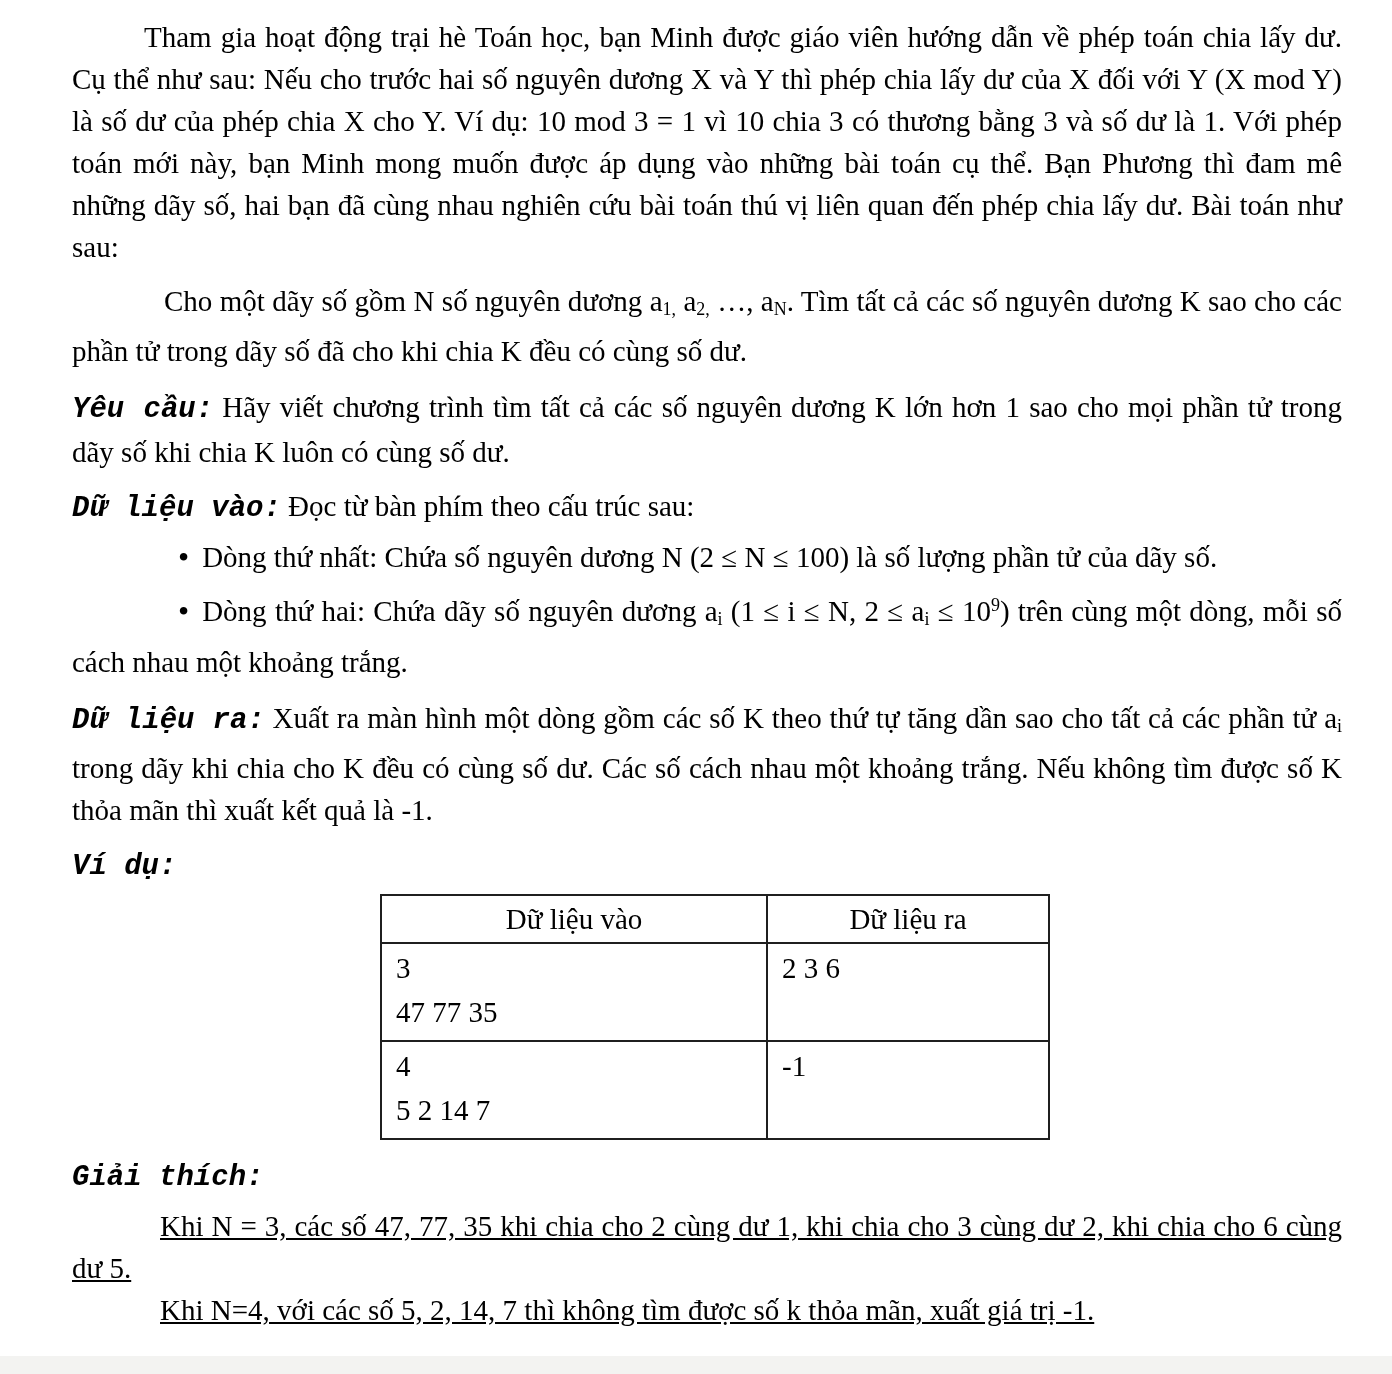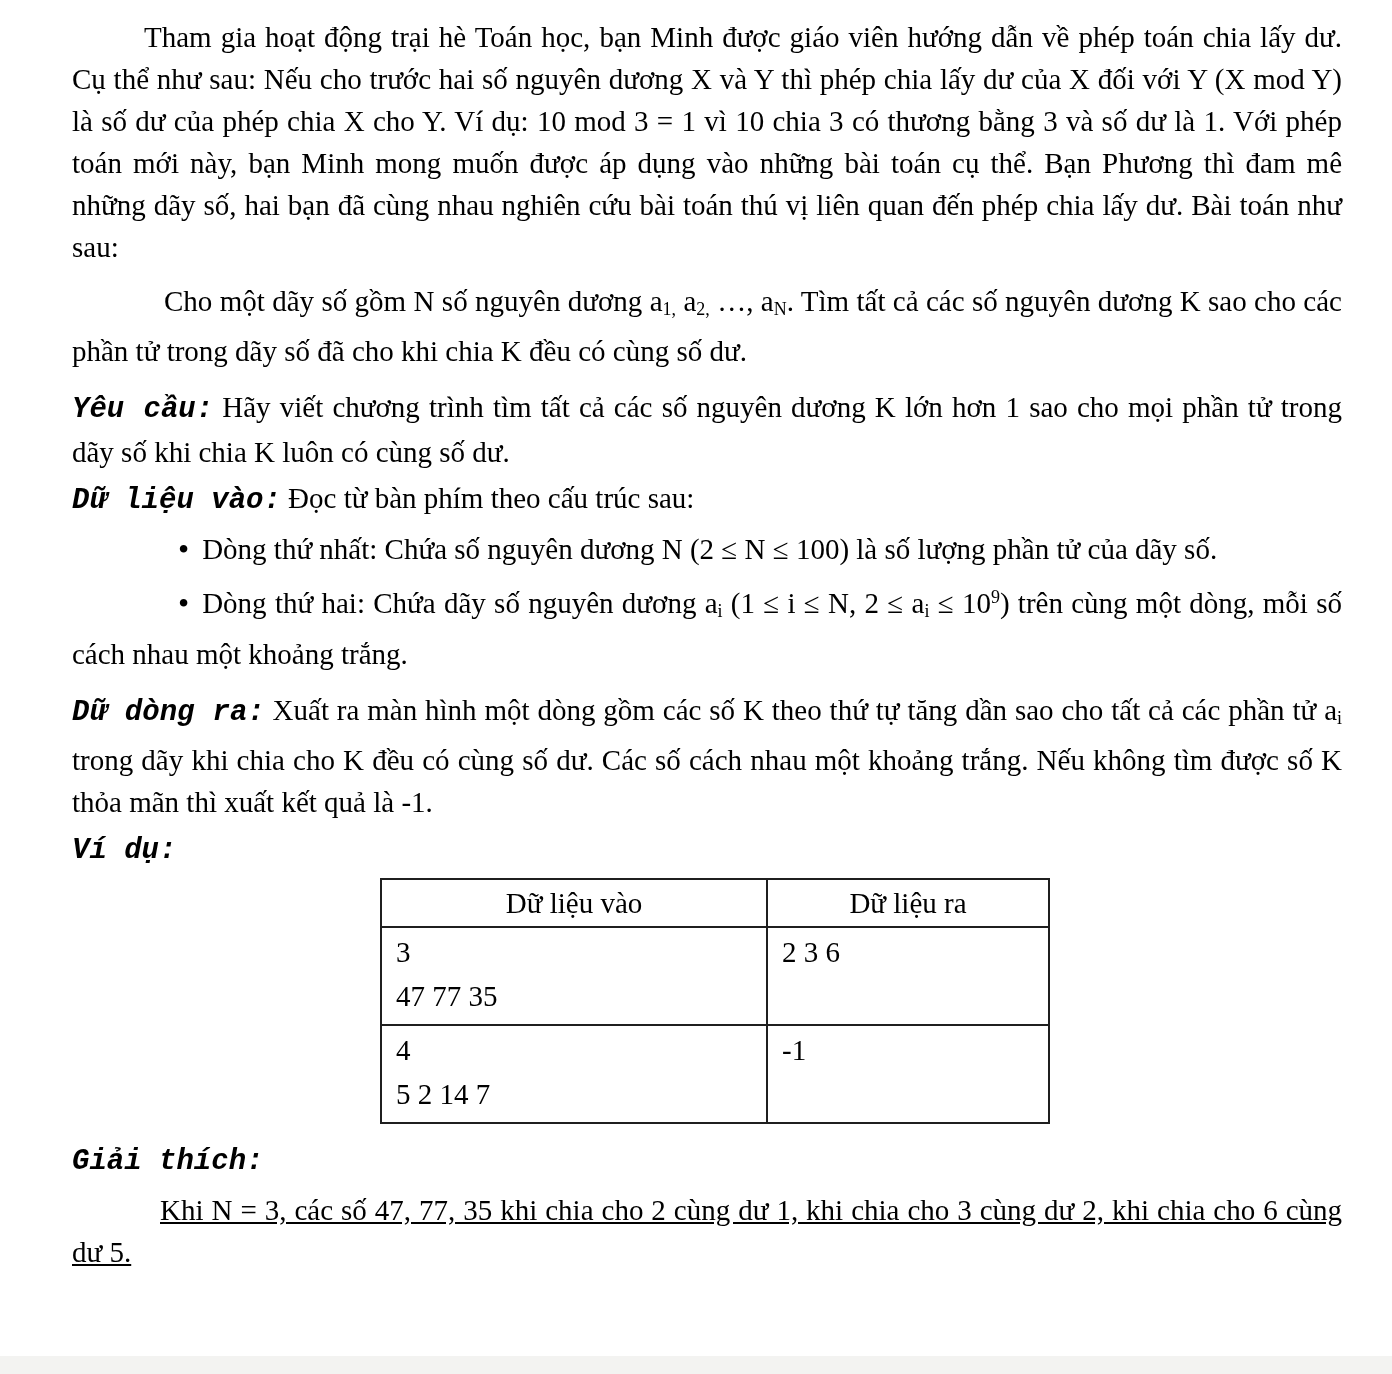--- a/index.html
+++ b/index.html
@@ -16,21 +16,21 @@
   .page {
     padding: 16px 50px 0 72px;
     width: 100%;
   }
   .para { text-align: justify; }
   .indent-1 { text-indent: 72px; }
   .indent-2 { text-indent: 92px; margin-top: 12px; }
   .indent-3 { text-indent: 88px; text-decoration: underline; }
   .mt-sm { margin-top: 6px; }
   .mt-md { margin-top: 14px; }
-  .mt-lg { margin-top: 4px; }
+  .mt-lg { margin-top: 12px; }
   .bi { font-weight: bold; font-style: italic; font-family: Liberation Mono, monospace; }
   .bullet { text-indent: 52px; margin-top: 6px; }
   .bullet-glyph {
     display: inline-block;
     margin-right: 16px;
     transform: scale(1.1);
   }
   .run-sub { font-size: 0.62em; vertical-align: -0.25em; }
   .run-sup { font-size: 0.62em; vertical-align: 0.55em; }
   table.example {
@@ -73,21 +73,21 @@
   <p class="para indent-2"><span>Cho một dãy số gồm N số nguyên dương  a</span><span class="run-sub">1,</span><span> a</span><span class="run-sub">2,</span><span> …, a</span><span class="run-sub">N</span><span>. Tìm tất cả các số nguyên dương K sao cho các phần tử trong dãy số đã cho khi chia K đều có cùng số dư.</span></p>
 
   <p class="para mt-md"><span class="bi">Yêu cầu:</span><span> Hãy viết chương trình tìm tất cả các số nguyên dương K lớn hơn 1 sao cho mọi phần tử trong dãy số khi chia K luôn có cùng số dư.</span></p>
 
   <p class="para mt-lg"><span class="bi">Dữ liệu vào:</span><span> Đọc từ bàn phím theo cấu trúc sau:</span></p>
 
   <p class="para bullet mt-md"><span class="bullet-glyph">•</span><span>Dòng thứ nhất: Chứa số nguyên dương N (2 ≤ N ≤ 100) là số lượng phần tử của dãy số.</span></p>
 
   <p class="para bullet"><span class="bullet-glyph">•</span><span><span>Dòng thứ hai: Chứa dãy số nguyên dương a</span><span class="run-sub">i</span><span> (1 ≤ i ≤ N, 2 ≤ a</span><span class="run-sub">i</span><span> ≤ 10</span><span class="run-sup">9</span><span>) trên cùng một dòng, mỗi số cách nhau một khoảng trắng.</span></span></p>
 
-  <p class="para mt-md"><span class="bi">Dữ dòng ra:</span><span><span> Xuất ra màn hình một dòng gồm các số K theo thứ tự tăng dần sao cho tất cả các phần tử a</span><span class="run-sub">i</span><span> trong dãy khi chia cho K đều có cùng số dư. Các số cách nhau một khoảng trắng. Nếu không tìm được số K thỏa mãn thì xuất kết quả là -1.</span></span></p>
+  <p class="para mt-md"><span class="bi">Dữ liệu ra:</span><span><span> Xuất ra màn hình một dòng gồm các số K theo thứ tự tăng dần sao cho tất cả các phần tử a</span><span class="run-sub">i</span><span> trong dãy khi chia cho K đều có cùng số dư. Các số cách nhau một khoảng trắng. Nếu không tìm được số K thỏa mãn thì xuất kết quả là -1.</span></span></p>
 
   <p class="para mt-lg"><span class="bi">Ví dụ:</span></p>
 
   <table class="example">
     <colgroup>
         <col class="c1">
         <col class="c2">
       </colgroup>
     <thead>
       <tr>
@@ -114,16 +114,17 @@
             <div>-1</div>
           </td>
       </tr>
     </tbody>
   </table>
 
   <p class="para mt-md"><span class="bi">Giải thích:</span></p>
 
   <p class="para indent-3 mt-sm">Khi N = 3, các số 47, 77, 35 khi chia cho 2 cùng dư 1, khi chia cho 3 cùng dư 2, khi chia cho 6 cùng dư 5.</p>
 
+  <p class="para indent-3">Khi N=4, với các số 5, 2, 14, 7 thì không tìm được số k thỏa mãn, xuất giá trị -1.</p>
 
 </div>
 
 <div class="footer-bar"></div>
 
 </body></html>

